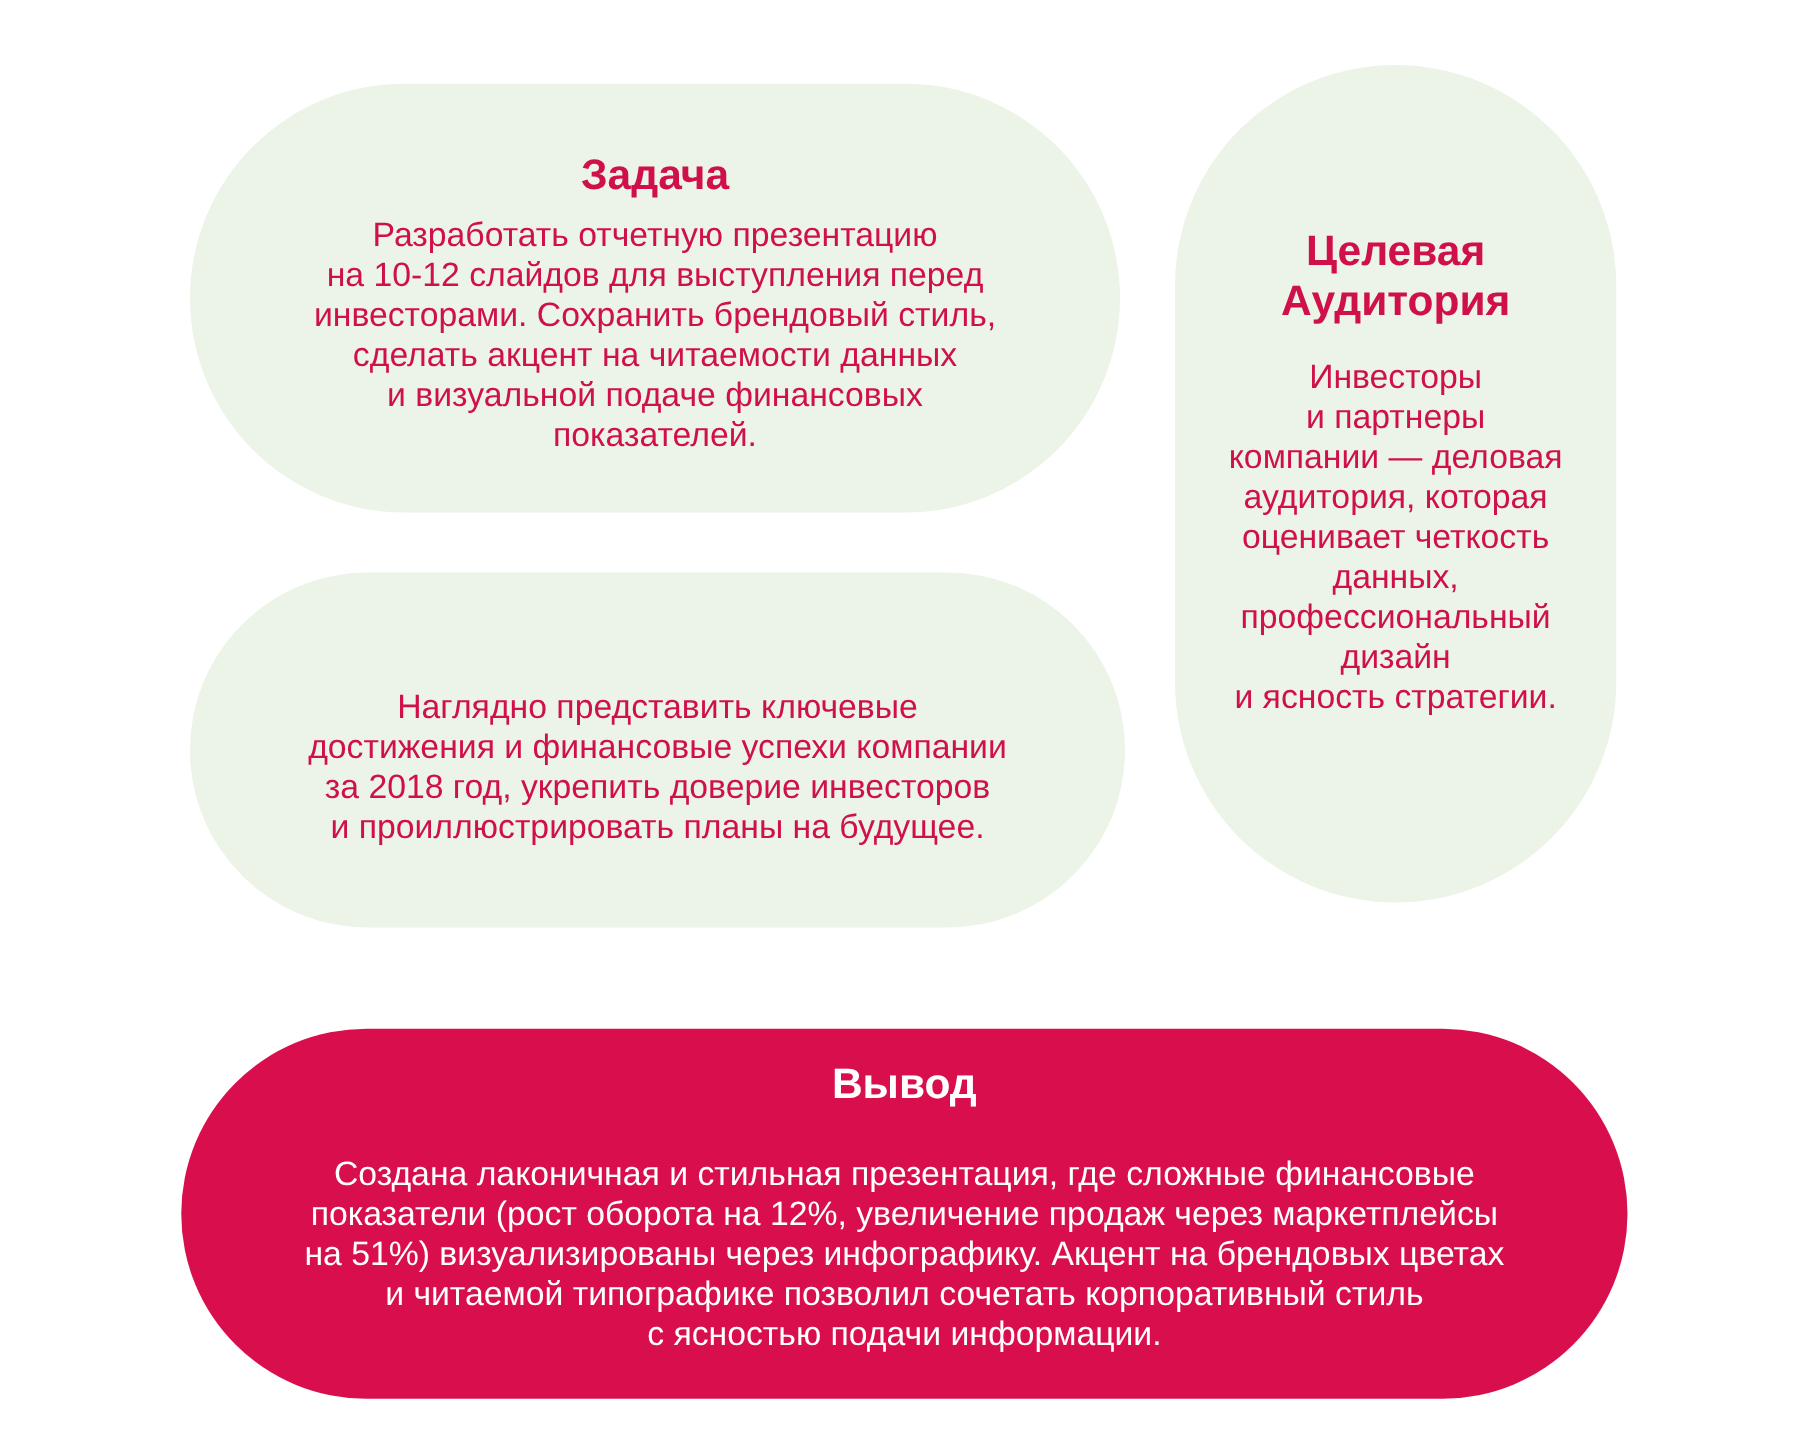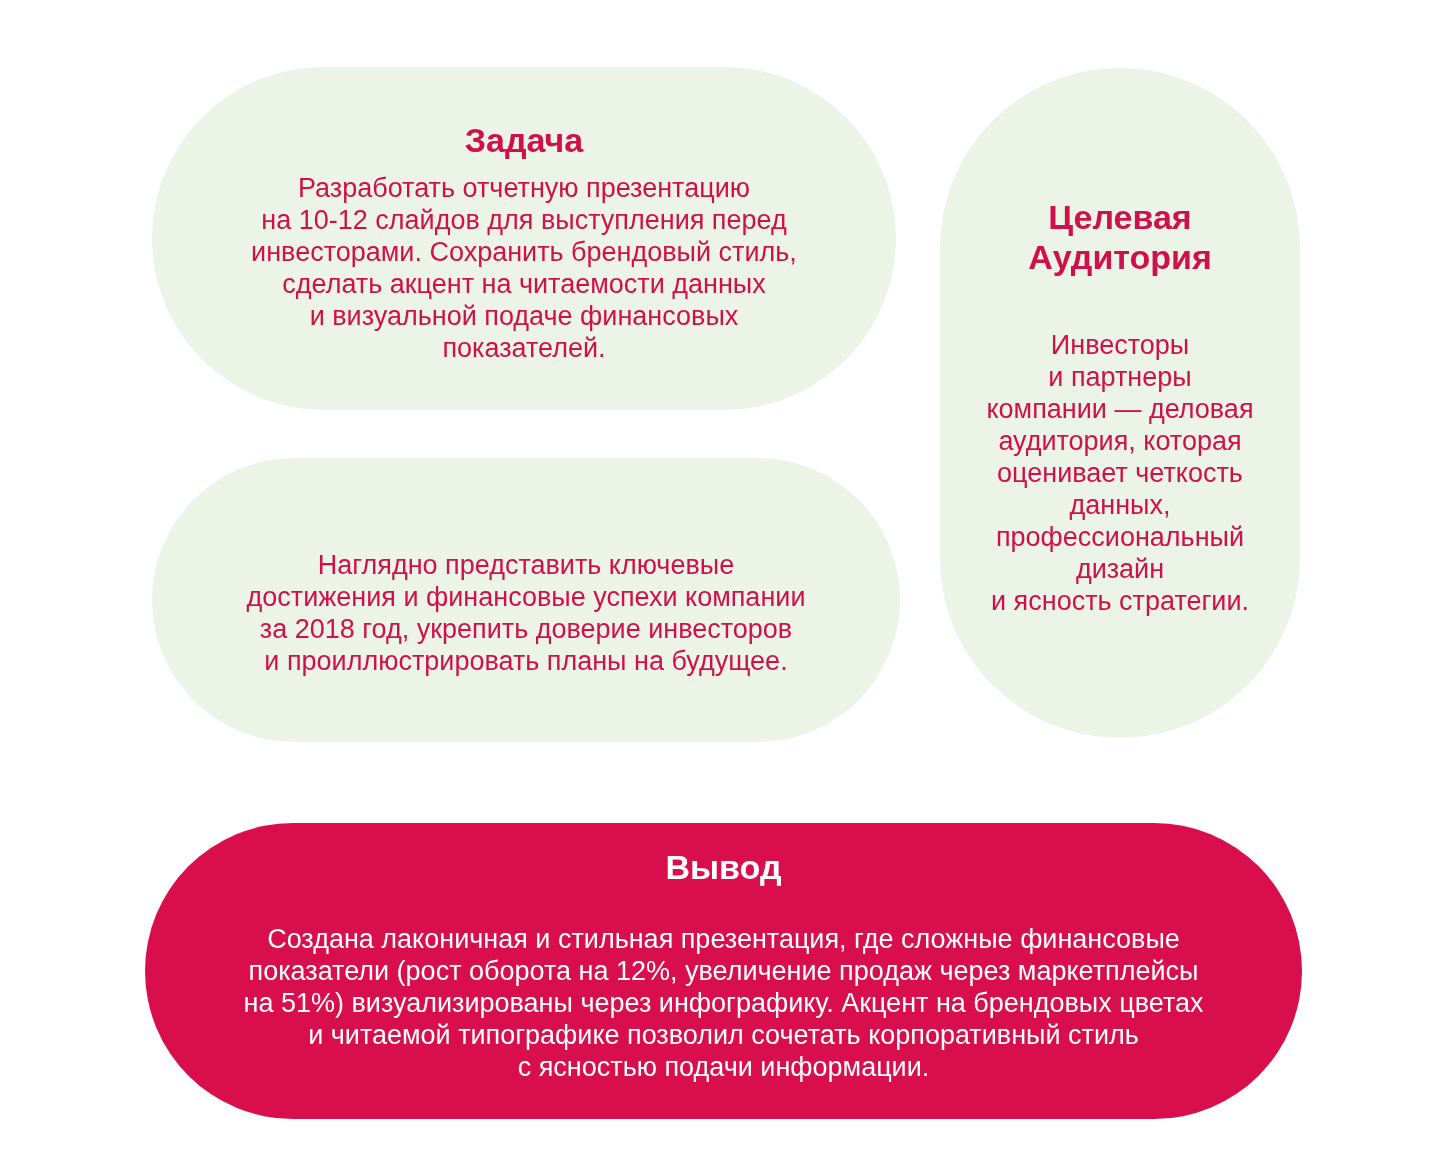--- a/index.html
+++ b/index.html
@@ -52,23 +52,23 @@
   #task { left: 152px; top: 67px; width: 744px; height: 343px; border-radius: 172px; }
   #task h2 { top: 53px; }
   #task p  { top: 105px; text-align: center; }
 
   
   #goal { left: 152px; top: 458px; width: 748px; height: 284px; border-radius: 142px; }
   #goal h2 { top: 25px; }
   #goal p  { top: 91px; }
 
   
-  #audience { left: 940px; top: 68px; width: 360px; height: 670px; border-radius: 180px; }
+  #audience { left: 940px; top: 52px; width: 308px; height: 670px; border-radius: 180px; padding-left: 45px; }
   #audience h2 { top: 129px; }
-  #audience p  { top: 233px; margin-top: 28px; }
+  #audience p  { top: 233px; }
 
   
   #conclusion { left: 145px; top: 791px; width: 1157px; height: 296px; border-radius: 150px; margin-top: 32px; }
   #conclusion h2 { top: 24px; }
   #conclusion p  { top: 100px; }
 </style>
 </head>
 <body>
 
 <div class="canvas">

